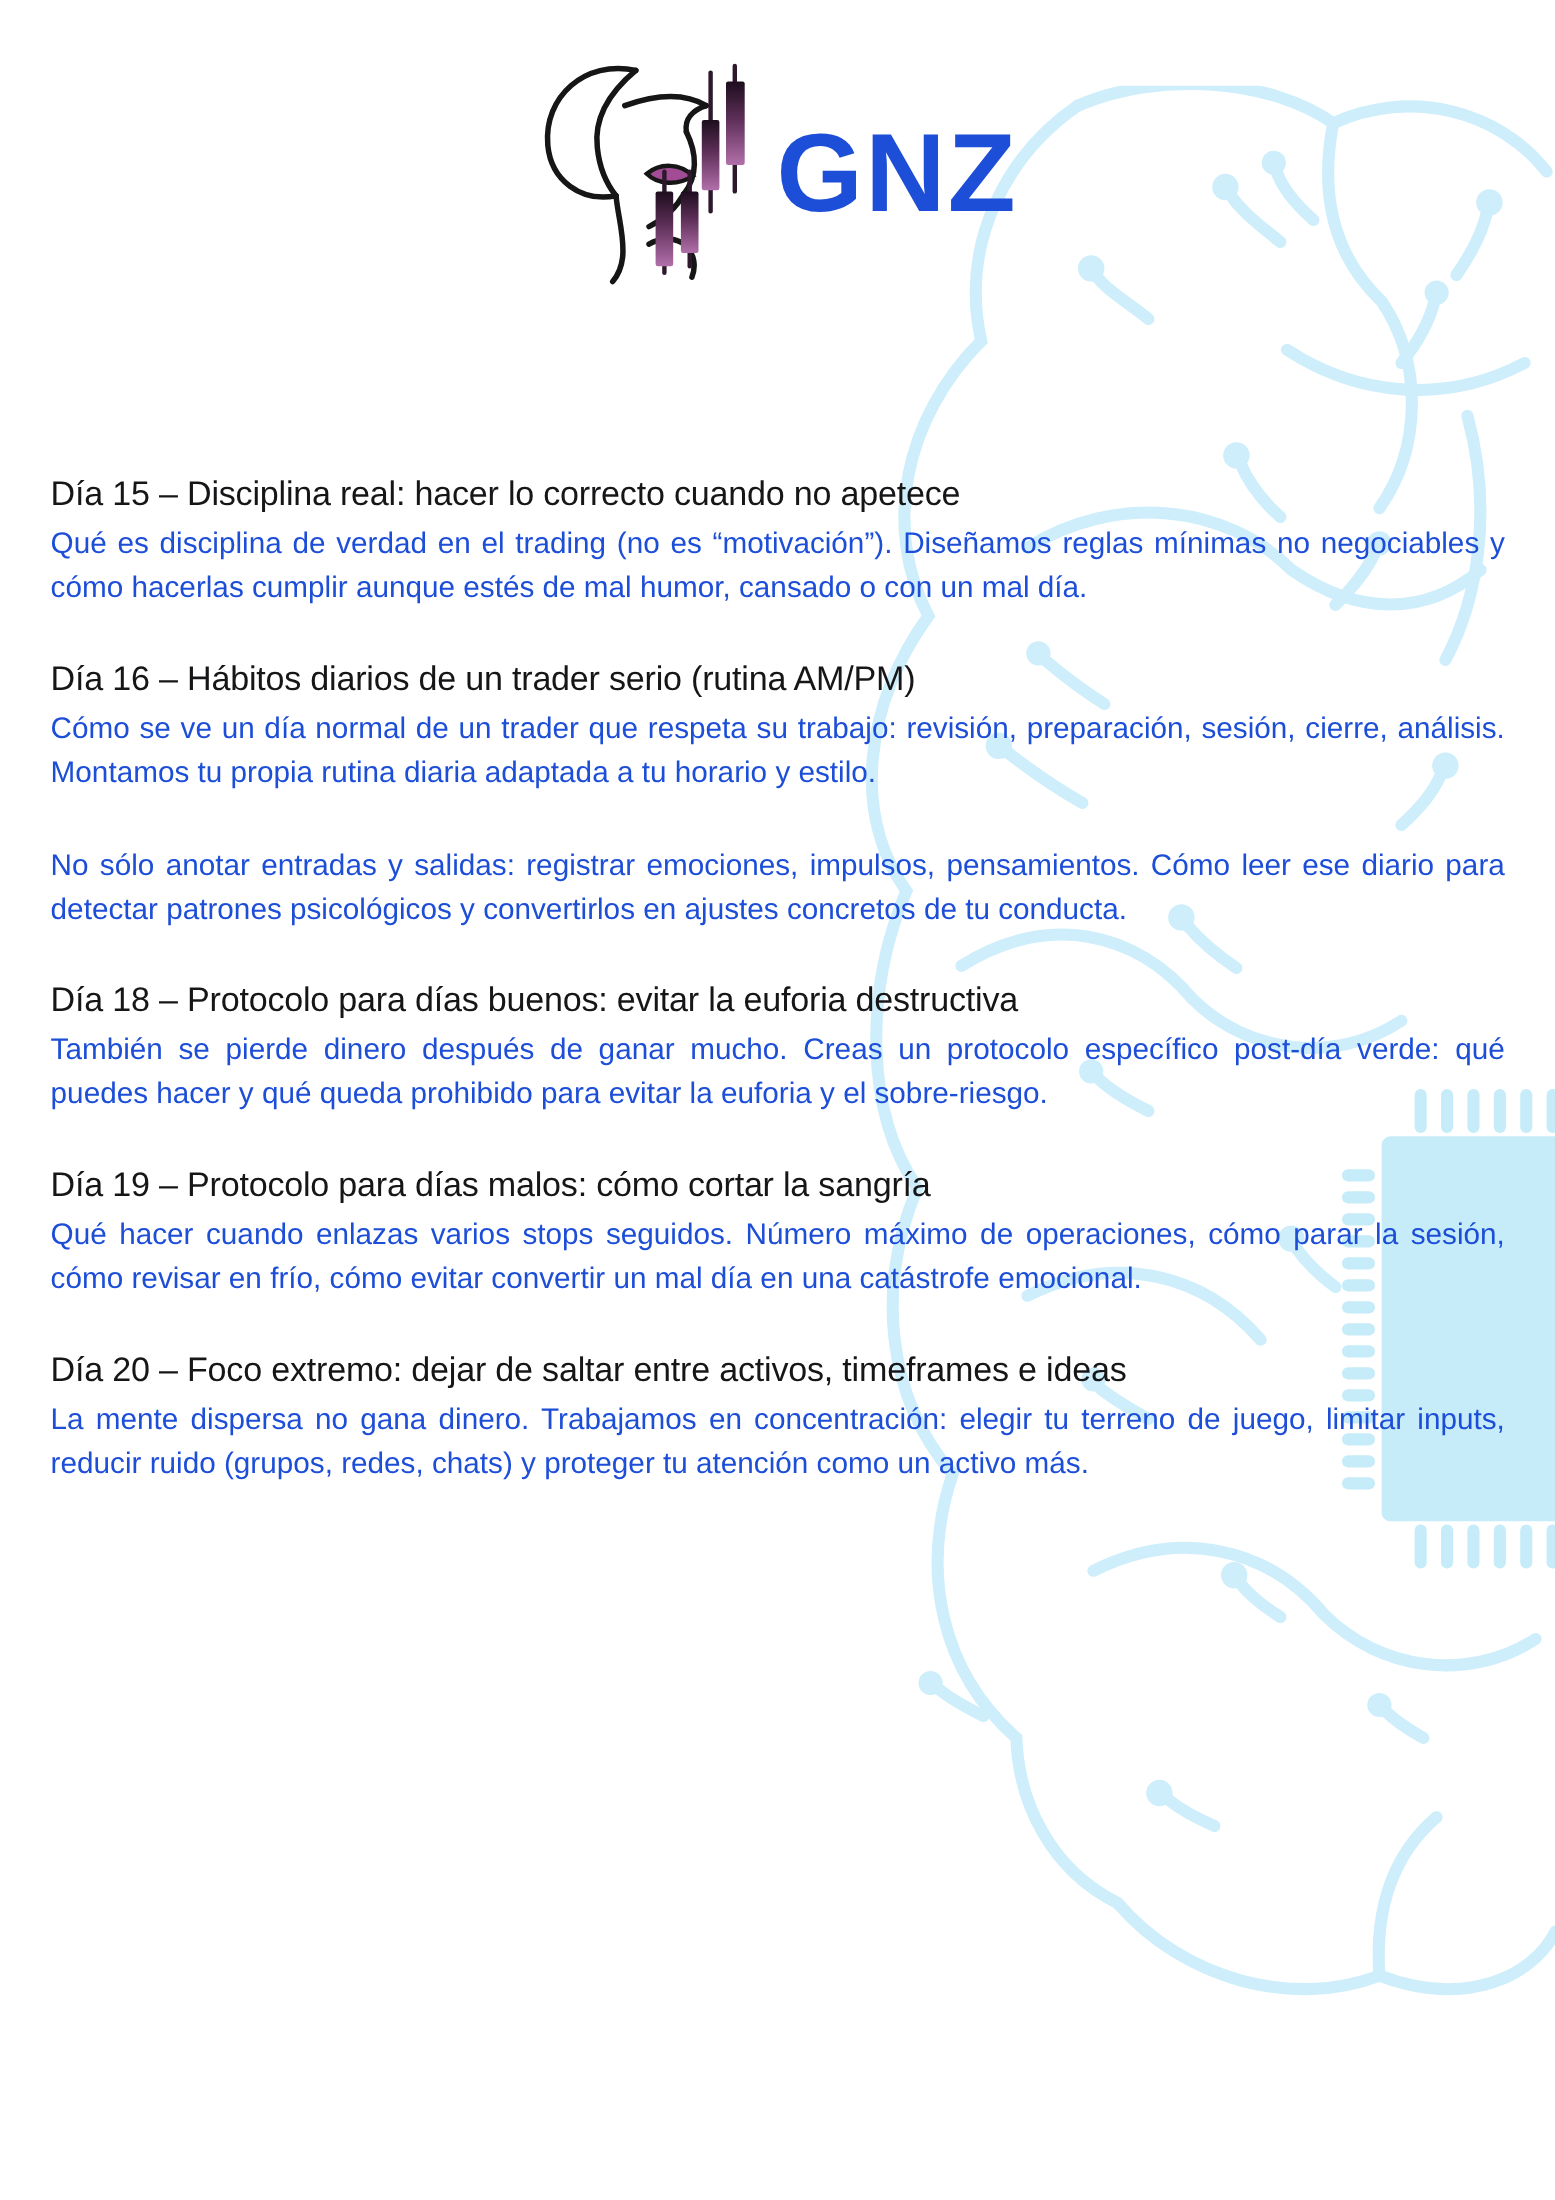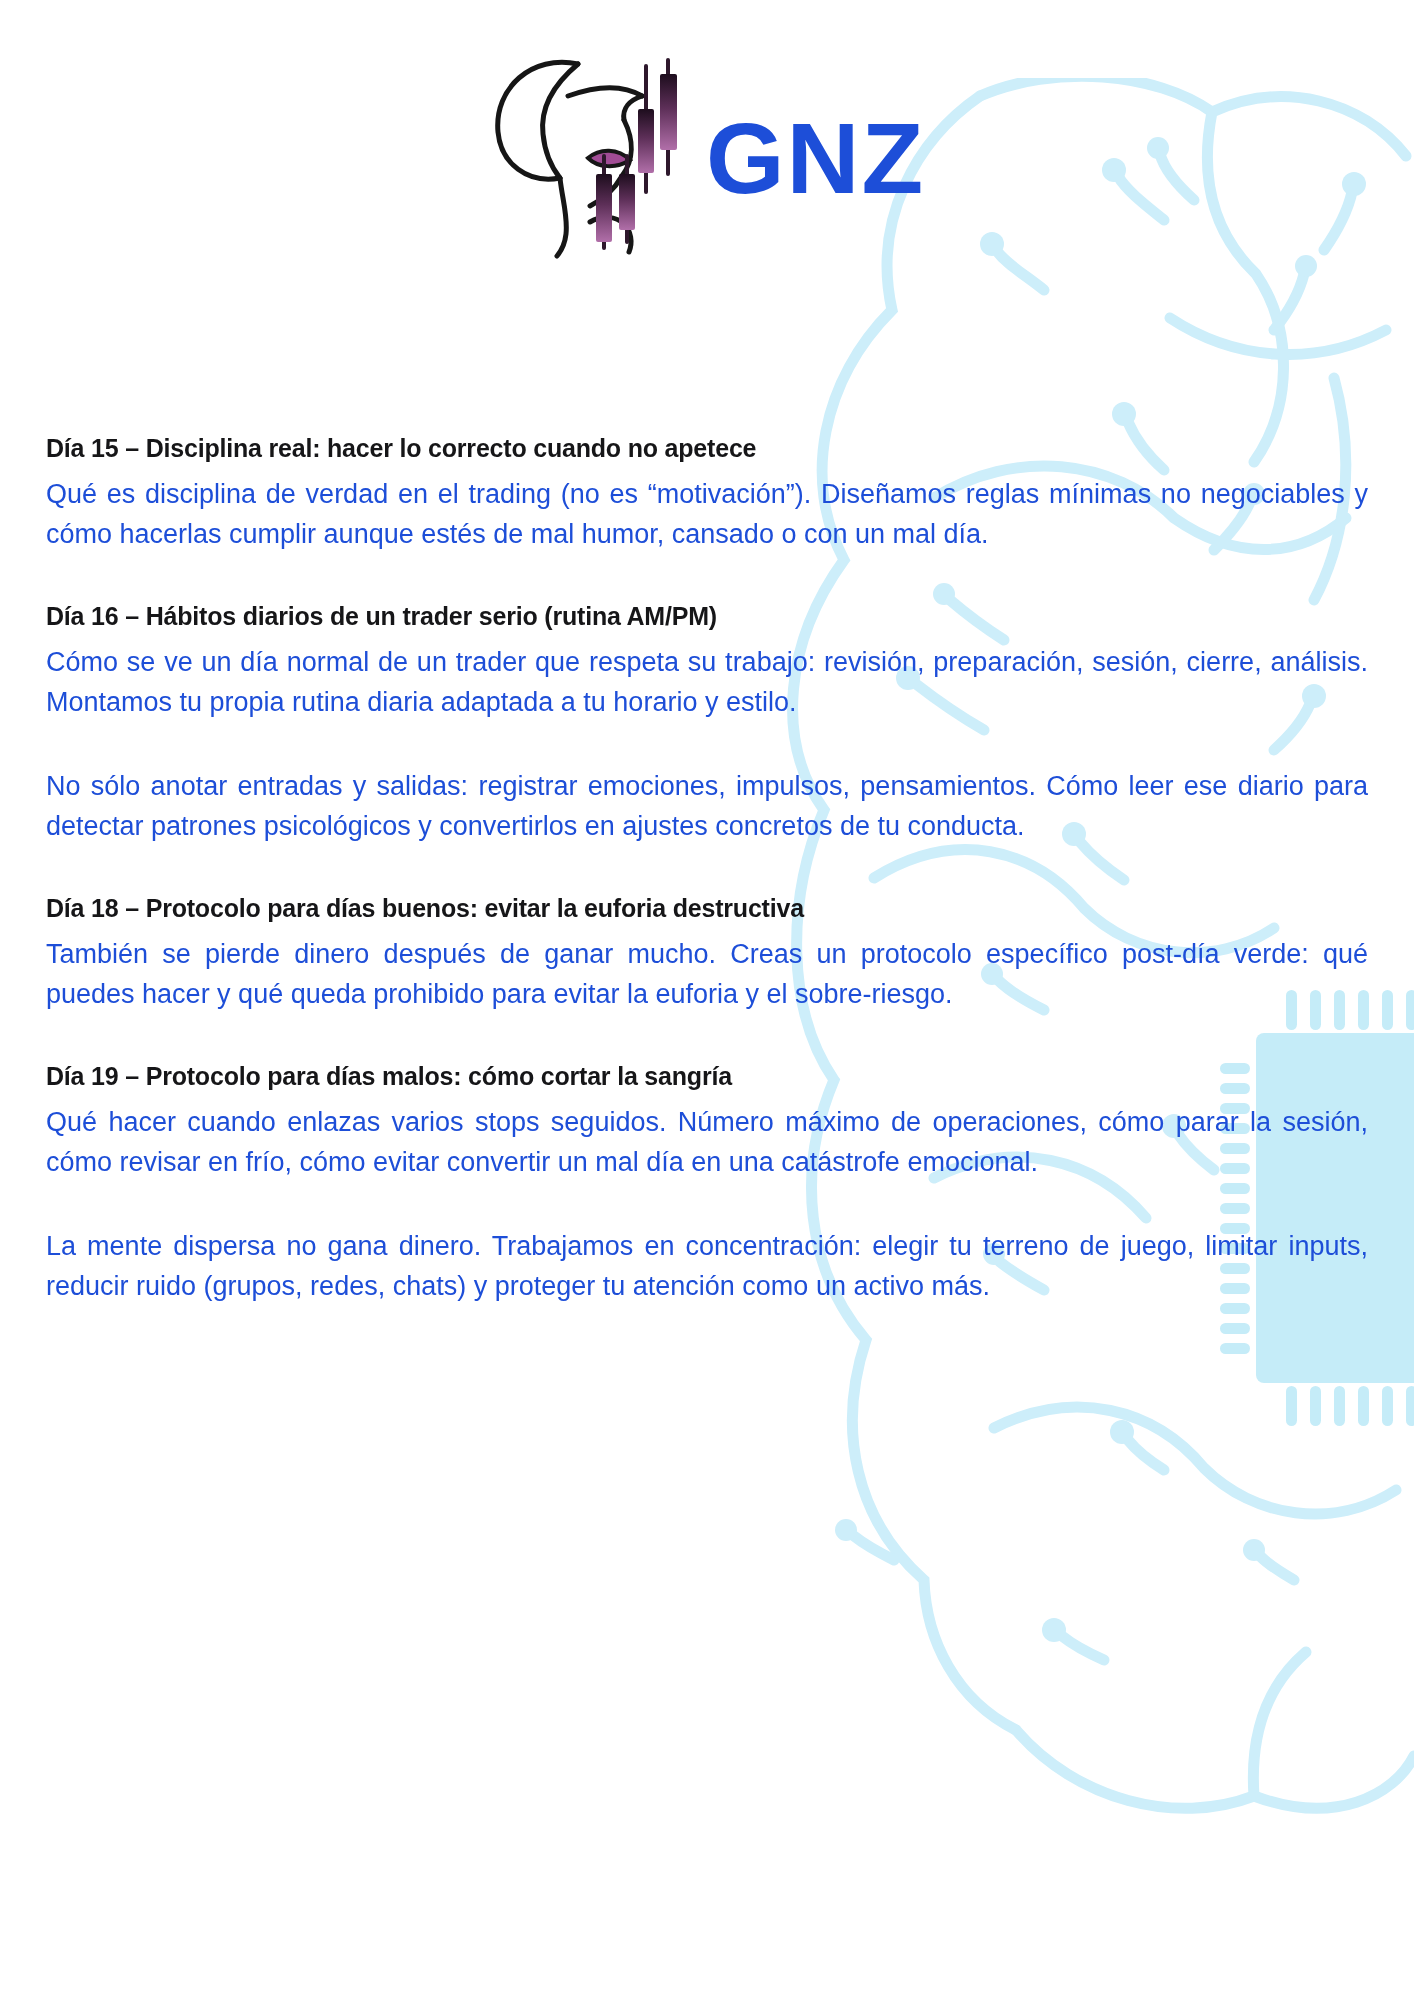--- a/index.html
+++ b/index.html
@@ -50,23 +50,23 @@
   
   .content {
     position: absolute;
     left: 46px;
     top: 430px;
     width: 1322px;
     z-index: 1;
   }
   .section { margin-bottom: 44px; }
   .section h2 {
-    font-size: 25px;
+    font-size: 31px;
     line-height: 37px;
-    font-weight: 700;
+    font-weight: 400;
     color: #161618;
     margin-bottom: 7px;
     letter-spacing: -0.2px;
   }
   .section p {
     font-size: 27px;
     line-height: 40px;
     color: #1d4ed8;
     text-align: justify;
   }
@@ -219,17 +219,18 @@
     </article>
     <article class="section">
       <h2>Día 18 – Protocolo para días buenos: evitar la euforia destructiva</h2>
       <p>También se pierde dinero después de ganar mucho. Creas un protocolo específico post-día verde: qué puedes hacer y qué queda prohibido para evitar la euforia y el sobre-riesgo.</p>
     </article>
     <article class="section">
       <h2>Día 19 – Protocolo para días malos: cómo cortar la sangría</h2>
       <p>Qué hacer cuando enlazas varios stops seguidos. Número máximo de operaciones, cómo parar la sesión, cómo revisar en frío, cómo evitar convertir un mal día en una catástrofe emocional.</p>
     </article>
     <article class="section">
+      <h2>Día 20 – Foco extremo: dejar de saltar entre activos, timeframes e ideas</h2>
       <p>La mente dispersa no gana dinero. Trabajamos en concentración: elegir tu terreno de juego, limitar inputs, reducir ruido (grupos, redes, chats) y proteger tu atención como un activo más.</p>
     </article>
   </main>
 
 </div>
 
 </body></html>

